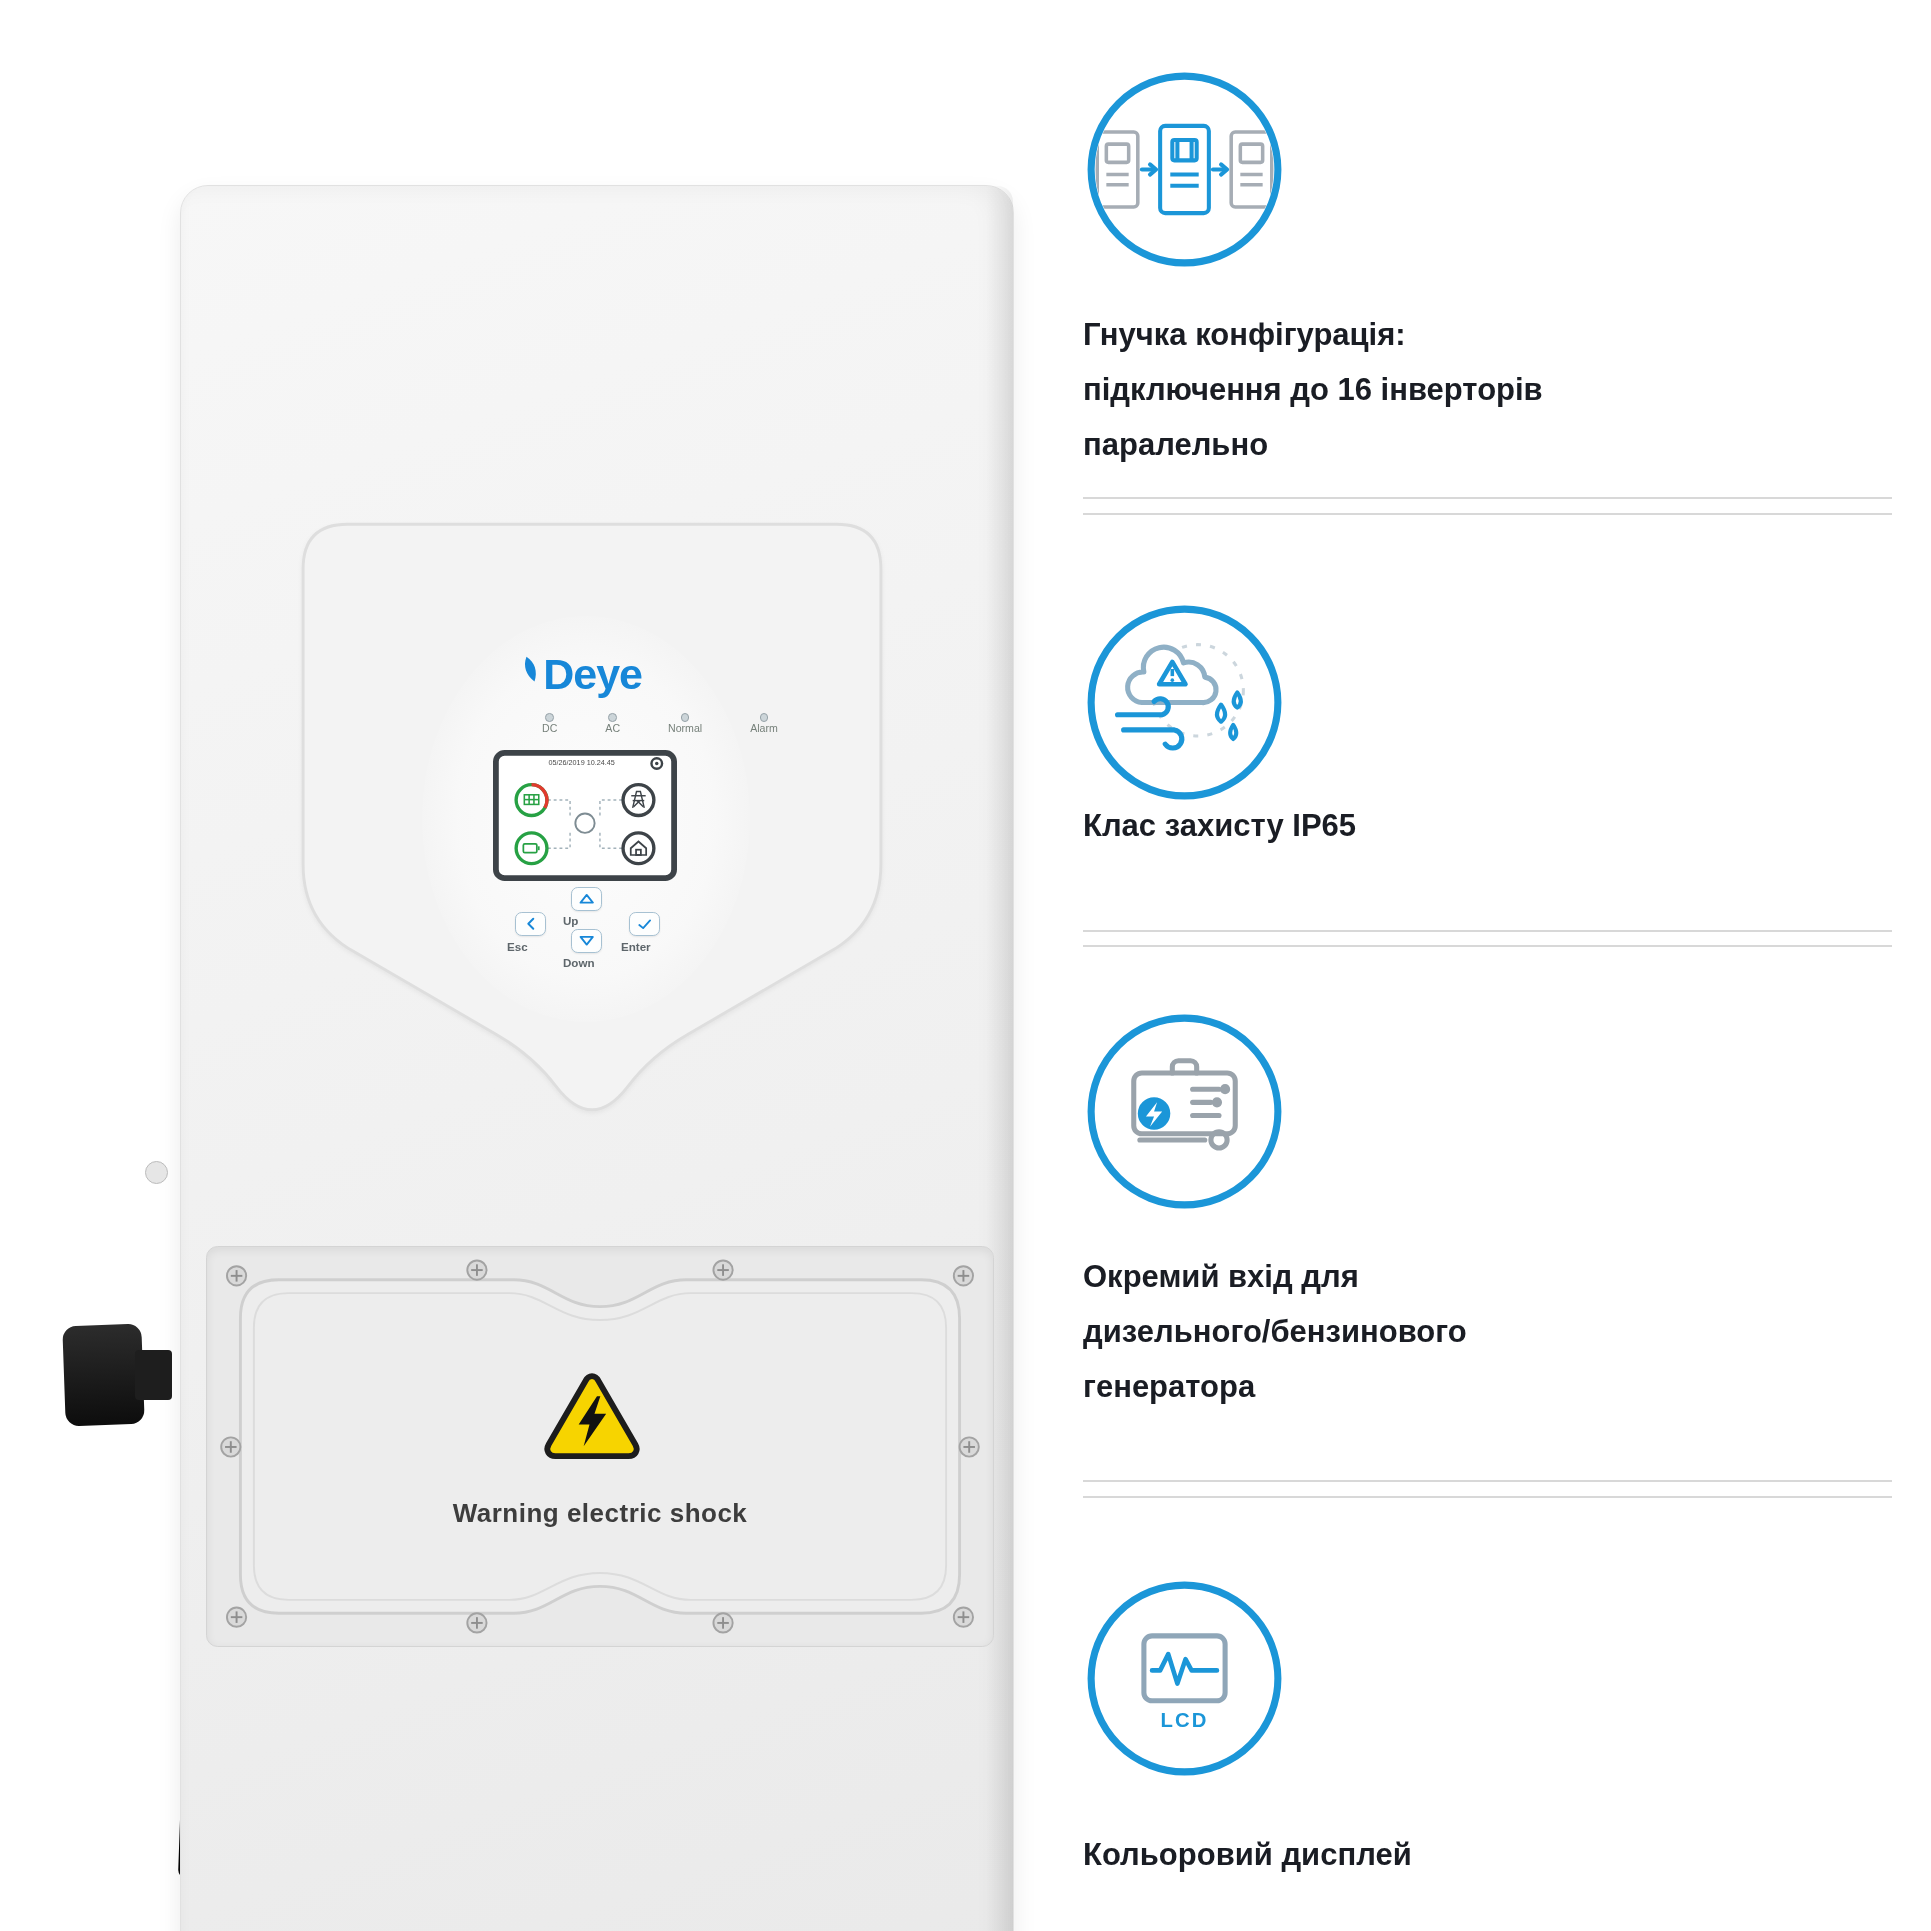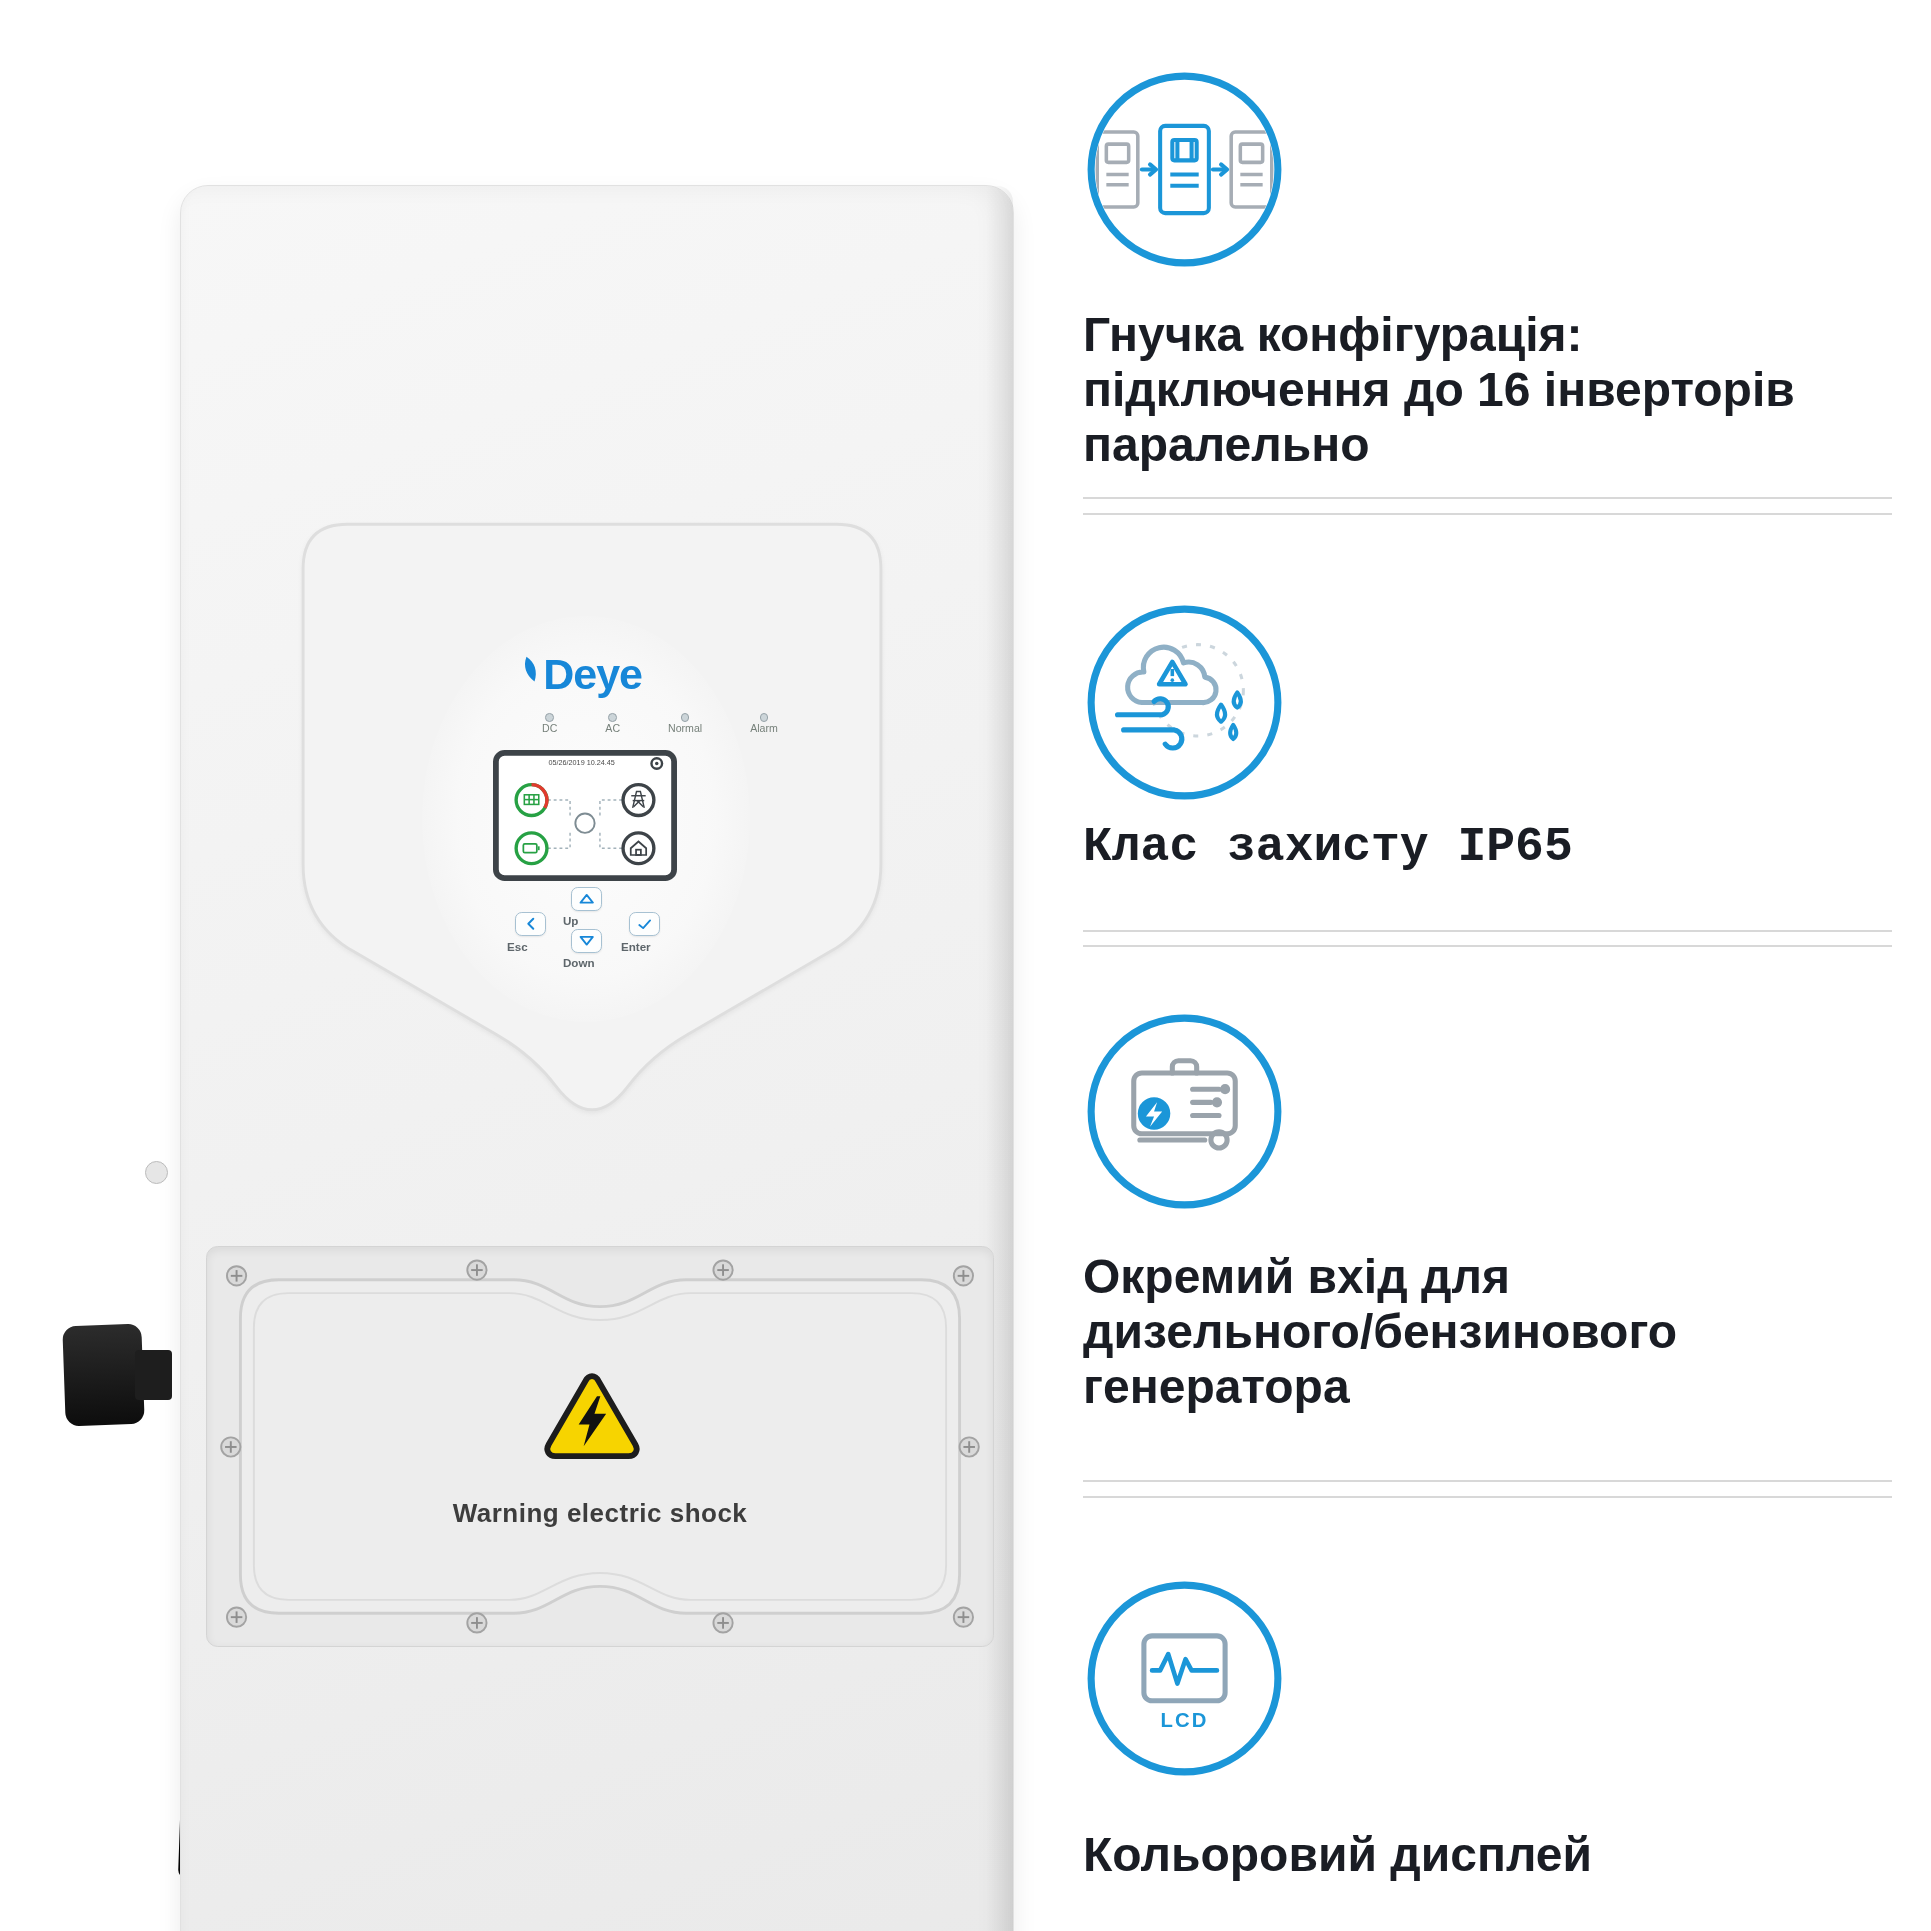--- a/index.html
+++ b/index.html
@@ -66,21 +66,21 @@
     background: linear-gradient(90deg, #000 0%, #3a3a3a 45%, #000 100%); z-index: 1; }
   .gland { position: absolute; width: 85px; z-index: 1; }
   .gland-nut { width: 85px; height: 42px; border-radius: 8.7px;
     background: repeating-linear-gradient(180deg, #343434 0 4.8px, #141414 4.8px 10.6px); }
   .gland-body { width: 56px; height: 70px; margin: 0 auto; background: #0b0b0b;
     border-radius: 0 0 17.4px 17.4px; border-top: 3.9px solid #000; }
 
   
   .f-icon { position: absolute; left: 1083px; width: 203px; height: 203px; }
   .f-icon svg { width: 100%; height: 100%; display: block; }
-  .f-text { position: absolute; left: 1083px; width: 821px; font-size: 48px; line-height: 55px;
+  .f-text { position: absolute; left: 1083px; width: 821px; font-size: 31px; line-height: 55px;
     font-weight: 700; color: #1a1d24; white-space: pre-line; }
   .hr { position: absolute; left: 1083px; width: 809px; height: 1.9px; background: #d8d8d8; }
 </style>
 </head>
 <body>
 
 <div class="canvas">
 
   <div class="cable" style="left:180px; top:1761px; height:118px; transform:rotate(2deg);"></div>
   <div class="cable" style="left:216px; top:1761px; height:133px; transform:rotate(-1deg);"></div>
@@ -315,21 +315,21 @@
         <path d="M 34 112 h 44 a 8 8 0 1 0 -8 -13"></path>
         <path d="M 40 127 h 50 a 9 9 0 1 1 -9 14"></path>
       </g>
       <g fill="none" stroke="#1b96d8" stroke-width="4" stroke-linejoin="round">
         <path d="M 136 102 q 8 11 0 17 q -8 -6 0 -17 z"></path>
         <path d="M 152 90 q 7 10 0 15 q -7 -5 0 -15 z"></path>
         <path d="M 148 122 q 6 9 0 14 q -6 -5 0 -14 z"></path>
       </g>
     </svg>
   </div>
-  <div class="f-text" style="top:820px;font-family:Liberation Mono, monospace;">Клас захисту IP65</div>
+  <div class="f-text" style="top:798px;">Клас захисту IP65</div>
   <div class="hr" style="top:930px;"></div>
   <div class="hr" style="top:945px;"></div>
 
   <div class="f-icon" style="top:1010px;">
     <svg viewBox="0 0 200 200">
       <circle cx="100" cy="100" r="92" fill="none" stroke="#1b96d8" stroke-width="7"></circle>
       <g stroke="#9aa3ab" stroke-width="5" fill="none" stroke-linecap="round" stroke-linejoin="round">
         <rect x="50" y="62" width="100" height="60" rx="8"></rect>
         <path d="M 88 62 v -6 a 6 6 0 0 1 6 -6 h 12 a 6 6 0 0 1 6 6 v 6"></path>
         <line x1="108" y1="78" x2="134" y2="78"></line>

